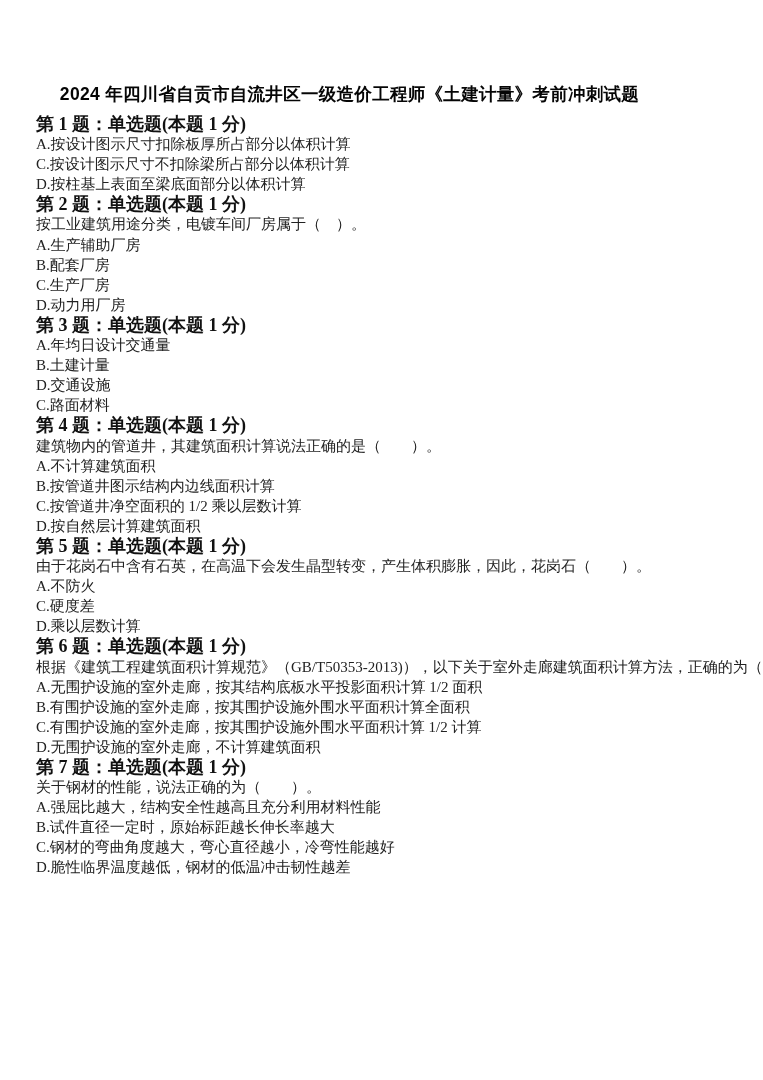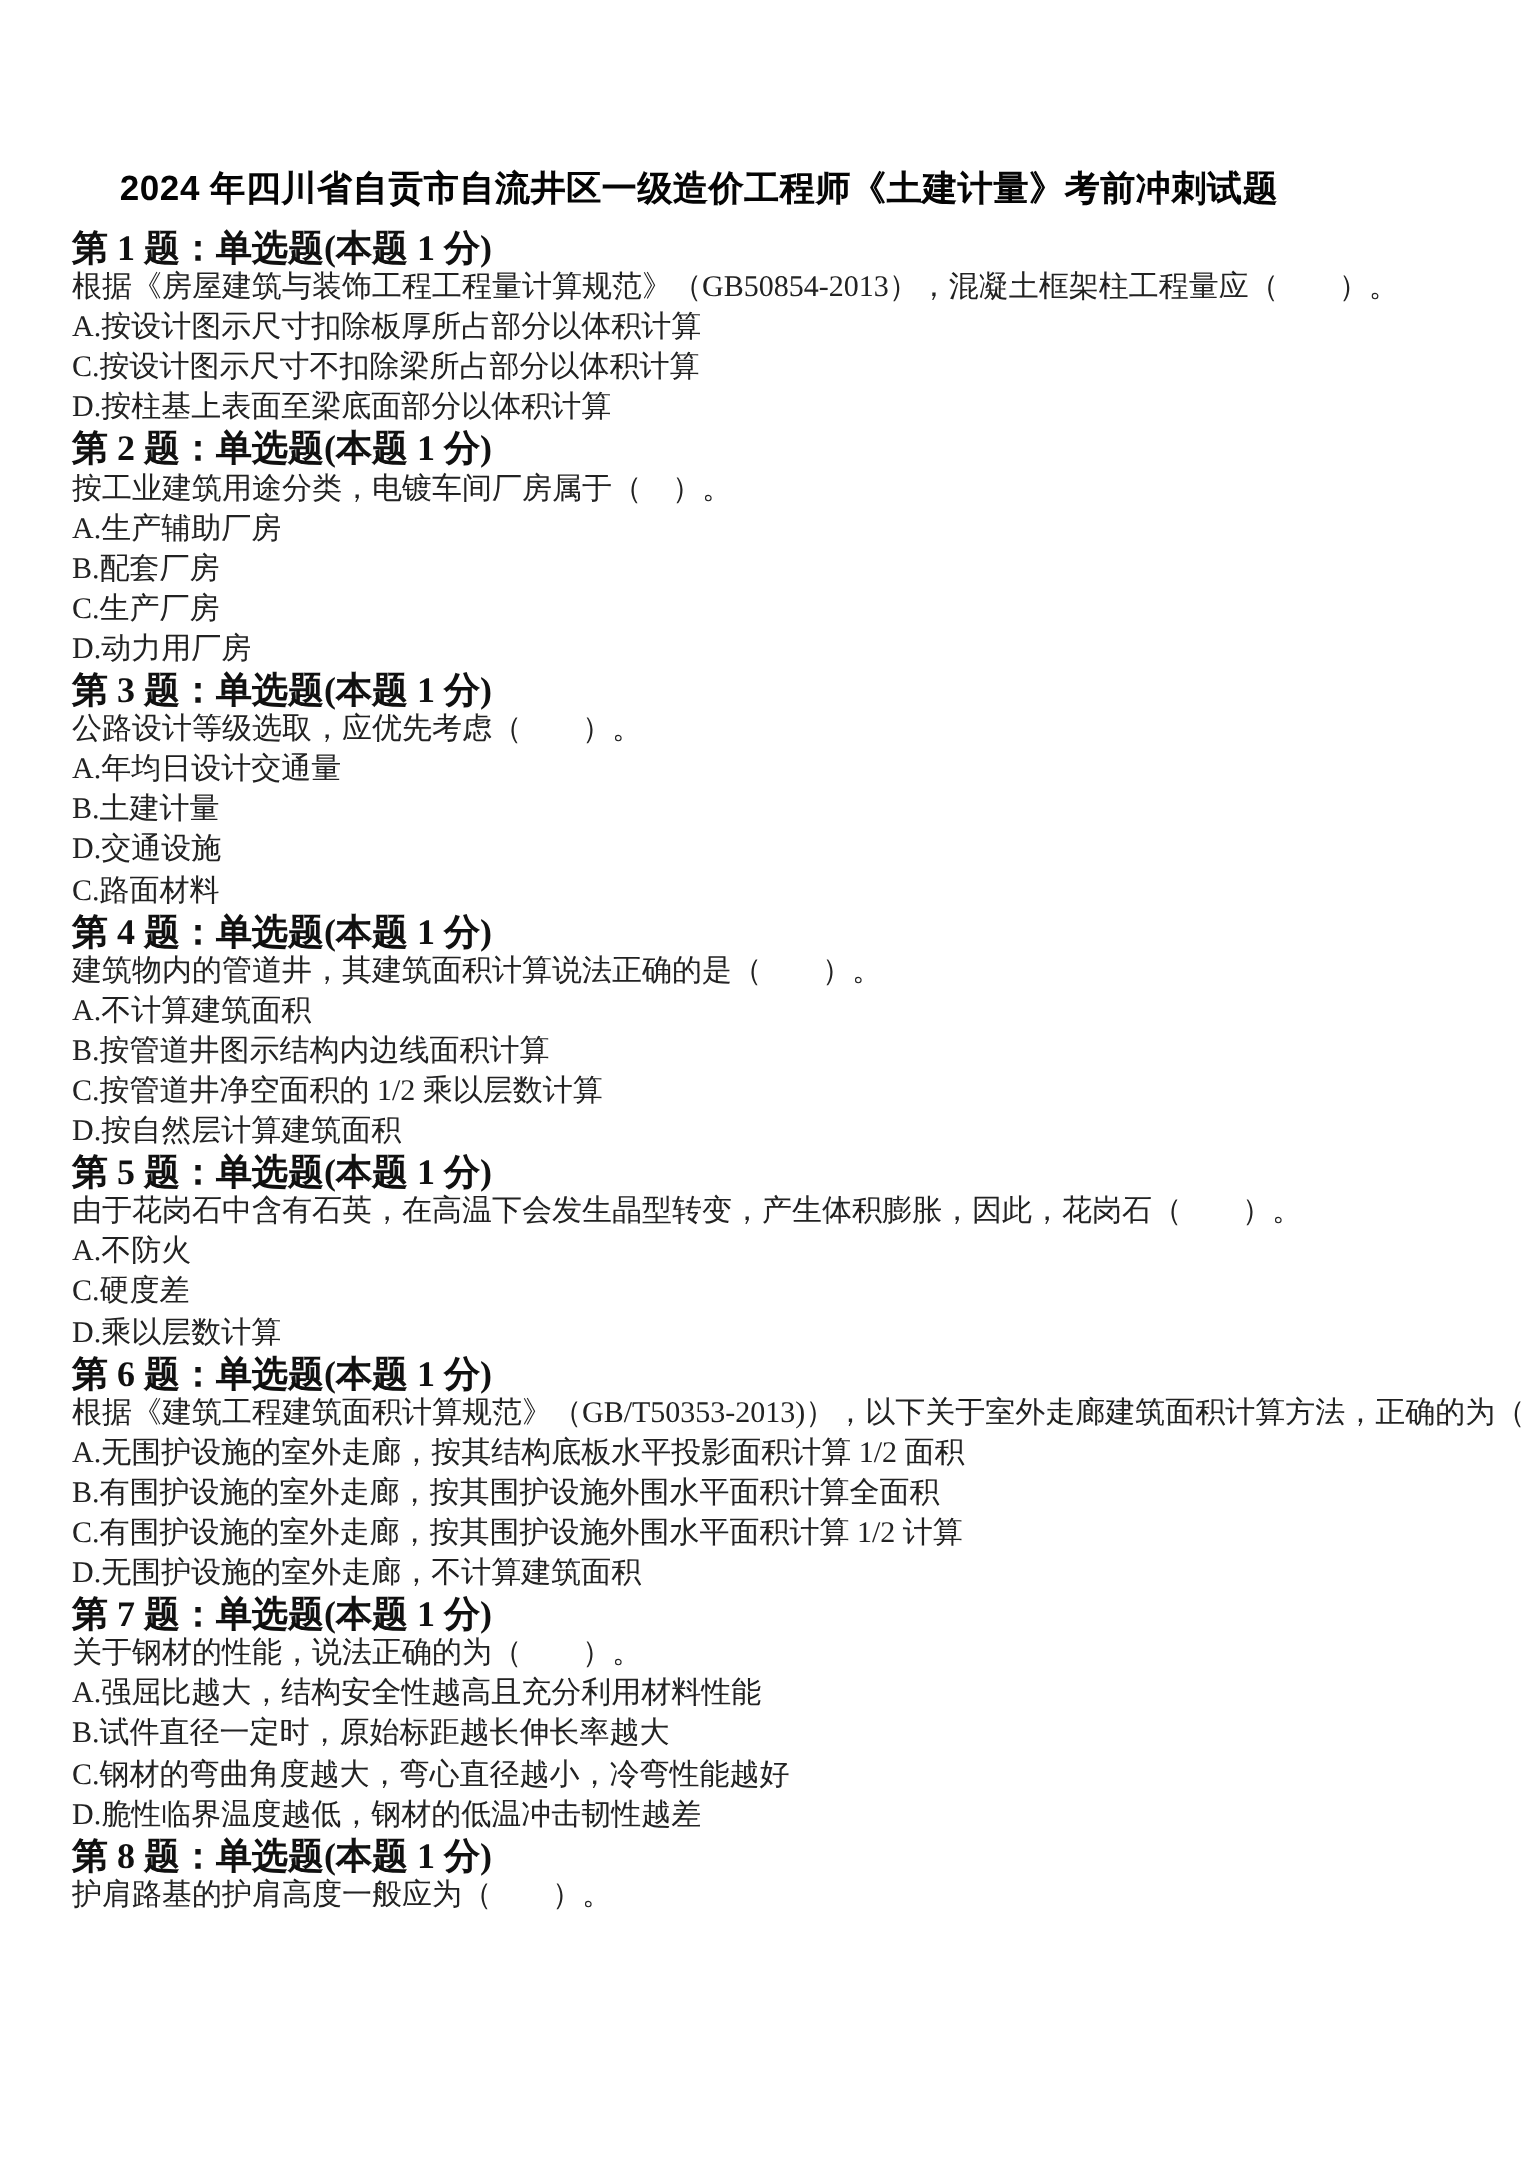--- a/index.html
+++ b/index.html
@@ -53,38 +53,36 @@
 </style>
 </head>
 <body>
 
 <div class="page">
 
   <h1 class="doc-title">2024 年四川省自贡市自流井区一级造价工程师《土建计量》考前冲刺试题</h1>
 
   <section class="question">
     <p class="q-header">第 1 题：单选题(本题 1 分)</p>
-    <p class="q-line">根据《房屋建筑与装饰工程工程量计算规范》（GB50854-2013），混凝土框架柱工程量应（　　）。</p>
     <p class="q-line">A.按设计图示尺寸扣除板厚所占部分以体积计算</p>
     <p class="q-line">C.按设计图示尺寸不扣除梁所占部分以体积计算</p>
     <p class="q-line">D.按柱基上表面至梁底面部分以体积计算</p>
   </section>
 
   <section class="question">
     <p class="q-header">第 2 题：单选题(本题 1 分)</p>
     <p class="q-line">按工业建筑用途分类，电镀车间厂房属于（　）。</p>
     <p class="q-line">A.生产辅助厂房</p>
     <p class="q-line">B.配套厂房</p>
     <p class="q-line">C.生产厂房</p>
     <p class="q-line">D.动力用厂房</p>
   </section>
 
   <section class="question">
     <p class="q-header">第 3 题：单选题(本题 1 分)</p>
-    <p class="q-line">公路设计等级选取，应优先考虑（　　）。</p>
     <p class="q-line">A.年均日设计交通量</p>
     <p class="q-line">B.土建计量</p>
     <p class="q-line">D.交通设施</p>
     <p class="q-line">C.路面材料</p>
   </section>
 
   <section class="question">
     <p class="q-header">第 4 题：单选题(本题 1 分)</p>
     <p class="q-line">建筑物内的管道井，其建筑面积计算说法正确的是（　　）。</p>
     <p class="q-line">A.不计算建筑面积</p>
@@ -112,18 +110,14 @@
 
   <section class="question">
     <p class="q-header">第 7 题：单选题(本题 1 分)</p>
     <p class="q-line">关于钢材的性能，说法正确的为（　　）。</p>
     <p class="q-line">A.强屈比越大，结构安全性越高且充分利用材料性能</p>
     <p class="q-line">B.试件直径一定时，原始标距越长伸长率越大</p>
     <p class="q-line">C.钢材的弯曲角度越大，弯心直径越小，冷弯性能越好</p>
     <p class="q-line">D.脆性临界温度越低，钢材的低温冲击韧性越差</p>
   </section>
 
-  <section class="question">
-    <p class="q-header">第 8 题：单选题(本题 1 分)</p>
-    <p class="q-line">护肩路基的护肩高度一般应为（　　）。</p>
-  </section>
 
 </div>
 
 </body></html>

